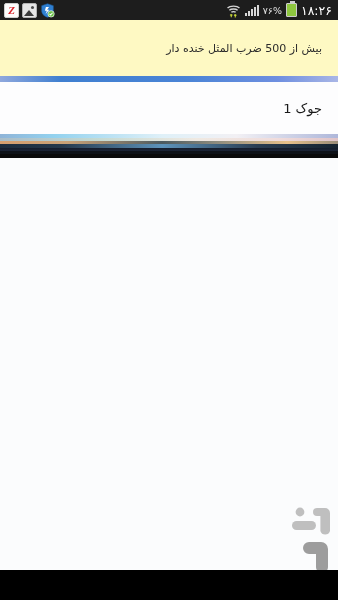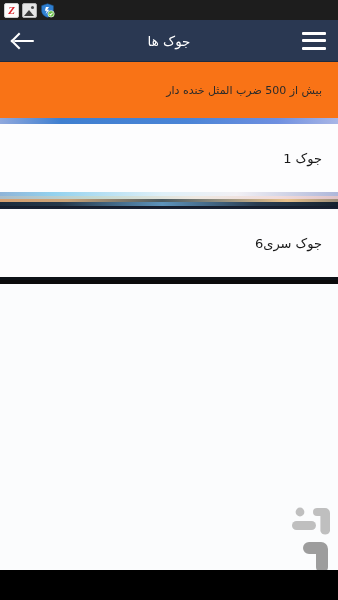--- a/index.html
+++ b/index.html
@@ -128,26 +128,26 @@
     display:flex; align-items:center;
     justify-content:flex-start;
     padding:0 16px;
   }
   .row-label {
     color:#1a1a1a;
     font-size:13px;
     font-family:"DejaVu Sans", sans-serif;
   }
   .row-intro {
-    background:#f97316;
+    background:#fef9c3;
     height:56px;
   }
   .row-intro .row-label { font-size:11px; color:#2b2b2b; }
 
-  .row-item { height:68px; }
+  .row-item { height:52px; }
 
   .divider { height:4px; width:100%; display:block; }
 
   .d1 { background:linear-gradient(90deg,#8fa8dd 0%,#3f7fd0 18%,#4a84d6 55%,#6e8fe0 82%,#a9b6e6 100%); height:6px; }
   .d2 { background:linear-gradient(90deg,#8fb4d8 0%,#93d2ef 16%,#dff0f8 48%,#f2f0f4 70%,#aeb7da 100%); height:4px; }
   .d3 { background:linear-gradient(90deg,#a9bdc9 0%,#c3d9d2 28%,#efe9e2 58%,#f0dcdc 82%,#dfc3c8 100%); height:3px; }
   .d4 { background:linear-gradient(90deg,#d79f6f 0%,#c9a277 20%,#4b5a60 48%,#8d8b7e 64%,#e8c08a 85%,#9a8c78 100%); height:3px; }
   .d5 { background:linear-gradient(90deg,#1c2b3c 0%,#25384b 18%,#5d93bb 48%,#2a3d52 76%,#16222f 100%); height:4px; }
   .d6 { background:linear-gradient(180deg,#141c2c 0%,#1b2436 100%); height:3px; }
   .d7 { background:#0e1218; height:3px; }
@@ -181,31 +181,43 @@
       <span class="ic ic-shield">
         <svg width="15" height="15" viewBox="0 0 16 16">
           <path d="M8 0.8 L14.2 2.8 V8.2 C14.2 11.7 11.5 14.2 8 15.2 C4.5 14.2 1.8 11.7 1.8 8.2 V2.8 Z" fill="#2f7fd1" stroke="#1f5f9e" stroke-width="0.6"></path>
           <path d="M6.3 4.2 L9.6 4.2 L7.6 7.2 L9.9 7.2 L6.0 11.6 L7.2 8.2 L5.2 8.2 Z" fill="#ffffff"></path>
           <circle cx="11.8" cy="11.6" r="3.4" fill="#6cc24a" stroke="#ffffff" stroke-width="0.7"></circle>
           <path d="M10.2 11.7 L11.3 12.8 L13.4 10.4" stroke="#ffffff" stroke-width="1.1" fill="none"></path>
         </svg>
       </span>
     </div>
 
+    <div class="sb-right">
+      <span class="sb-wifi">
+        <svg width="15" height="14" viewBox="0 0 16 15">
+          <path d="M1.6 4.2 C4.2 1.6 11.8 1.6 14.4 4.2" stroke="#d5d5d5" stroke-width="1.5" fill="none"></path>
+          <path d="M3.6 6.6 C5.4 4.9 10.6 4.9 12.4 6.6" stroke="#d5d5d5" stroke-width="1.5" fill="none"></path>
+          <path d="M5.7 8.9 C6.7 8.0 9.3 8.0 10.3 8.9" stroke="#d5d5d5" stroke-width="1.4" fill="none"></path>
+          <path d="M5.6 11.0 L5.6 14.2 M5.6 11.0 L4.4 12.3 M5.6 11.0 L6.8 12.3" stroke="#c8d63a" stroke-width="1.2" fill="none"></path>
+          <path d="M9.9 14.4 L9.9 11.2 M9.9 11.2 L8.7 12.5 M9.9 11.2 L11.1 12.5" stroke="#c8d63a" stroke-width="1.2" fill="none"></path>
+        </svg>
+      </span>
+      <span class="sb-signal">
+        <i></i>
+          <i></i>
+          <i></i>
+          <i></i>
+          <i></i>
+      </span>
+      <span class="sb-batt-txt">۷۶%</span>
+      <span class="sb-batt"></span>
+      <span class="sb-time">۱۸:۲۶</span>
+    </div>
   </div>
 
-  <div class="appbar">
-    <div class="hamburger">
-      <span></span>
-        <span></span>
-        <span></span>
-    </div>
-    <div class="appbar-title">جوک ها</div>
-    <div class="back-arrow"></div>
-  </div>
 
   <div class="list">
 
     <div class="row row-intro">
       <span class="row-label">بیش از 500 ضرب المثل خنده دار</span>
     </div>
 
     <div class="divider d1"></div>
     <div class="row row-item">
       <span class="row-label">جوک 1</span>
@@ -213,23 +225,20 @@
 
     <div class="divider d2"></div>
 
     <div class="divider d3"></div>
 
     <div class="divider d4"></div>
 
     <div class="divider d5"></div>
 
     <div class="divider d6"></div>
-    <div class="row row-item">
-      <span class="row-label">جوک سری6</span>
-    </div>
 
     <div class="divider d7"></div>
 
     <div class="divider d8"></div>
 
     <span class="watermark">
       <svg width="52" height="74" viewBox="0 0 52 74">
         <circle cx="16" cy="10" r="4.4" fill="#b5b5b5"></circle>
         <rect x="8" y="19" width="24" height="9" rx="4.5" fill="#b5b5b5"></rect>
         <path d="M33 6 h8 a5 5 0 0 1 5 5 v18 a5 5 0 0 1 -9.6 0 V14 h-3.4 a4 4 0 0 1 0 -8 z" fill="#b5b5b5"></path>

